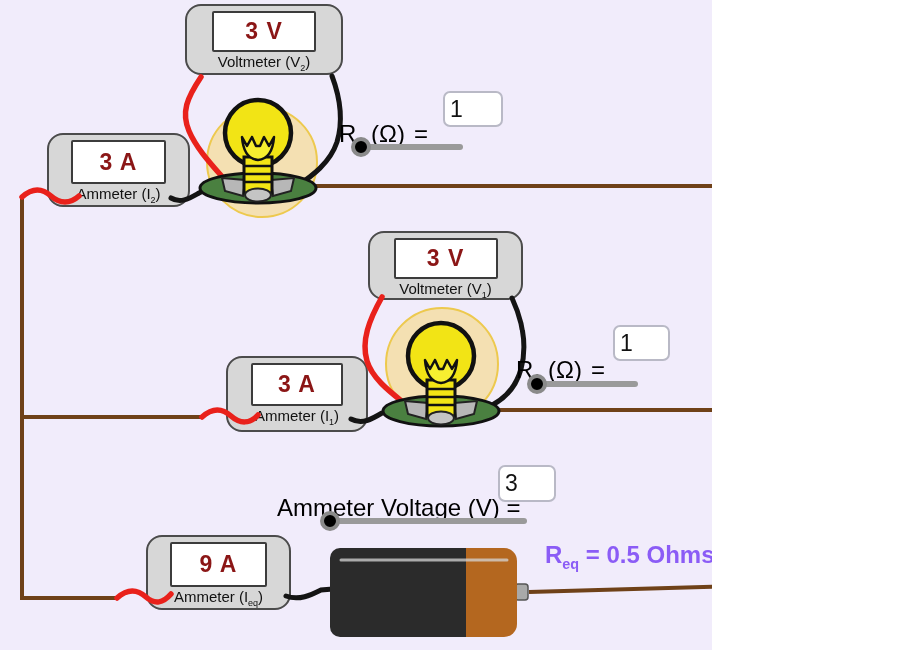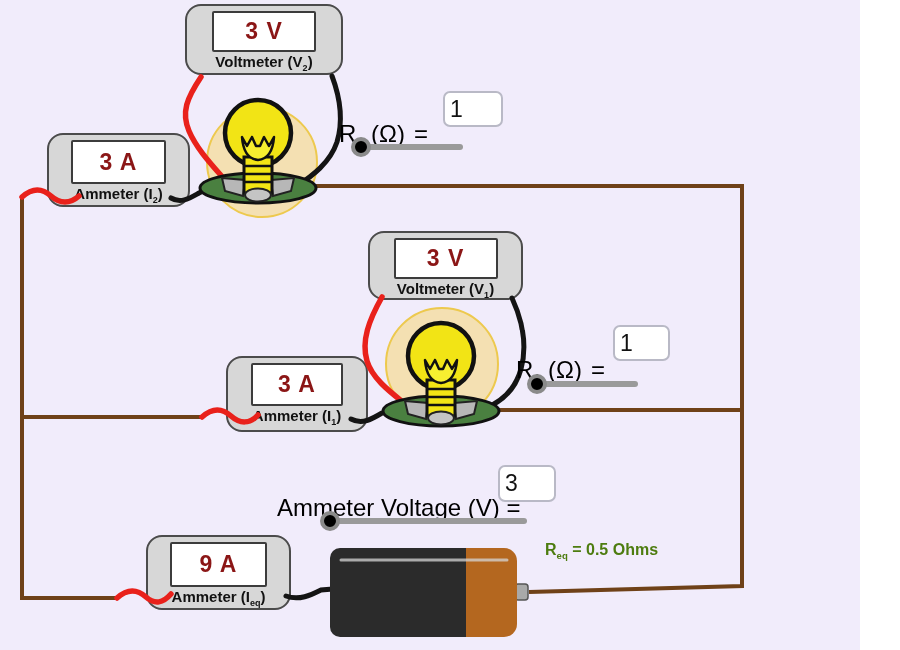--- a/index.html
+++ b/index.html
@@ -1,38 +1,38 @@
 <!DOCTYPE html>
 <html style="--background: #f1ecfb; --meter-body: #d7d7d7; --reading: #8b1616; --input-border: #b9b9c6; --slider-track: #9a9a9a; --wire-brown: #6f4118; --wire-red: #e9211b; --wire-black: #141414; --bulb-yellow: #f2e415; --bulb-glow: #f4e0b2; --glow-edge: #edc94e; --bulb-base: #4a8040; --battery-body: #2b2b2b; --battery-copper: #b4671f;"><head>
 <meta charset="utf-8">
 <style>
   html,body{margin:0;padding:0;}
   #stage{
-    position:relative;width:860px;height:650px;overflow:hidden;
+    position:relative;width:712px;height:650px;overflow:hidden;
     background:var(--background,#f1ecfb);
     font-family:"Liberation Sans",sans-serif;
   }
   svg{position:absolute;left:0;top:0;}
   
   .meter{
     position:absolute;
     background:var(--meter-body,#d7d7d7);
     border:2.5px solid #4b4b4b;
     border-radius:16px;
     display:flex;flex-direction:column;align-items:center;
     box-sizing:border-box;
   }
   .meter-display{
     margin-top:5px;background:#fff;border:2px solid #3c3c3c;border-radius:2px;
     display:flex;align-items:center;justify-content:center;
     font-weight:bold;font-size:23px;color:var(--reading,#8b1616);
     box-sizing:border-box;letter-spacing:1px;
   }
   .meter-label{
-    font-weight:bold;font-size:15px;color:#111;margin-top:1px;white-space:nowrap;
+    font-weight:normal;font-size:15px;color:#111;margin-top:1px;white-space:nowrap;
   }
   .meter-label sub,.ctl-label sub,.req sub{font-size:0.6em;line-height:0;}
   
   .ctl-label{
     position:absolute;font-size:24px;color:#000;white-space:nowrap;margin-top:23px;
   }
   .ctl-label .eq{margin-left:9px;}
   .num-input{
     position:absolute;box-sizing:border-box;
     border:2px solid var(--input-border,#b9b9c6);
@@ -42,21 +42,21 @@
   }
   .slider-track{
     position:absolute;height:6px;border-radius:3px;
     background:var(--slider-track,#9a9a9a);
   }
   .slider-knob{
     position:absolute;width:12px;height:12px;border-radius:50%;
     background:#000;border:4px solid #8a8a8a;box-sizing:content-box;
   }
   .req{
-    position:absolute;font-size:16px;font-weight:bold;color:#4d7c0f;white-space:nowrap;
+    position:absolute;font-size:24px;font-weight:bold;color:#8b5cf6;white-space:nowrap;
   }
 </style>
 </head>
 <body>
 
 <div id="stage">
 
   <svg width="900" height="650">
     <circle cx="262" cy="162" r="55" style="fill:var(--bulb-glow,#f4e0b2);stroke:var(--glow-edge,#edc94e);stroke-width:2"></circle>
     <circle cx="442" cy="364" r="56" style="fill:var(--bulb-glow,#f4e0b2);stroke:var(--glow-edge,#edc94e);stroke-width:2"></circle>

